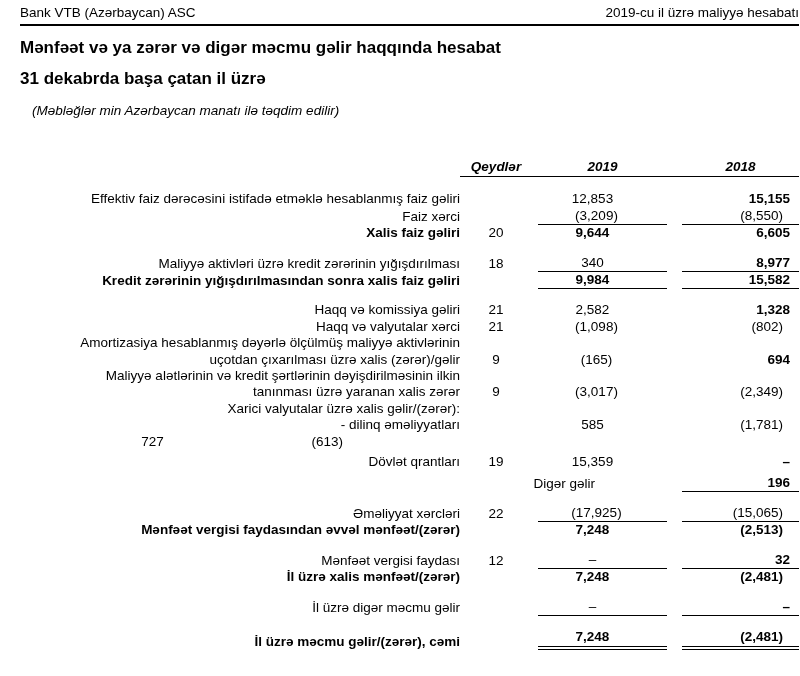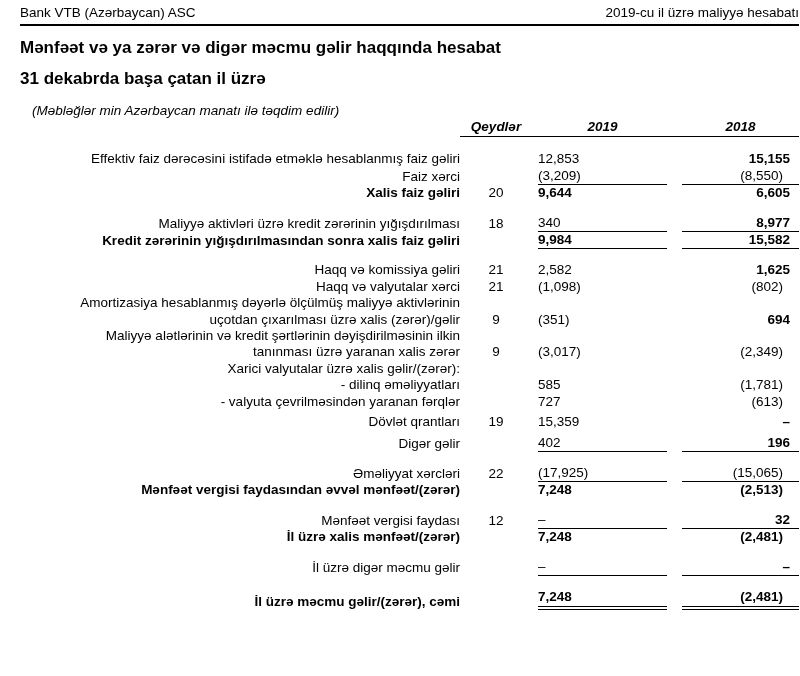--- a/index.html
+++ b/index.html
@@ -66,39 +66,40 @@
     overflow: visible;
     text-align: right;
   }
   .cell.note {
     flex: 0 0 72px;
     text-align: center;
   }
   .cell.v19 {
     flex: 0 0 129px;
     margin-left: 6px;
-    text-align: left;
+    text-align: center;
   }
   .cell.v18 {
     flex: 0 0 117px;
     margin-left: 15px;
     text-align: right;
   }
   .cell.v19.plain { padding-right: 20px; }
   .cell.v19.paren { padding-right: 12px; }
   .cell.v18.plain { padding-right: 9px; font-weight: bold; }
   .cell.v18.paren { padding-right: 16px; }
   .cell.rule  { border-bottom: 1.5px solid #000; }
   .cell.rule2 { border-bottom: 4px double #000; padding-bottom: 1px; }
   .trow.bold .label, .trow.bold .v19, .trow.bold .v18 { font-weight: bold; }
   .trow.bold .note { font-weight: normal; }
   .trow.gap-lg { margin-top: 13px; }
   .trow.gap-sm { margin-top: 4px; }
   
   .thead {
+    margin-top: 40px;
     align-items: center;
   }
   .hgroup {
     display: flex;
     align-items: baseline;
     border-bottom: 1.5px solid #000;
     padding-bottom: 1px;
     font-weight: bold;
     font-style: italic;
   }
@@ -156,33 +157,33 @@
         <div class="trow bold">
           <div class="cell label">Kredit zərərinin yığışdırılmasından sonra xalis faiz gəliri</div>
           <div class="cell note"></div>
           <div class="cell v19 plain rule">9,984</div>
           <div class="cell v18 plain rule">15,582</div>
         </div>
         <div class="trow gap-lg">
           <div class="cell label">Haqq və komissiya gəliri</div>
           <div class="cell note">21</div>
           <div class="cell v19 plain">2,582</div>
-          <div class="cell v18 plain">1,625</div>
+          <div class="cell v18 plain">1,328</div>
         </div>
         <div class="trow">
           <div class="cell label">Haqq və valyutalar xərci</div>
           <div class="cell note">21</div>
           <div class="cell v19 paren">(1,098)</div>
           <div class="cell v18 paren">(802)</div>
         </div>
         <div class="trow">
           <div class="cell label">Amortizasiya hesablanmış dəyərlə ölçülmüş maliyyə aktivlərinin
    uçotdan çıxarılması üzrə xalis (zərər)/gəlir</div>
           <div class="cell note">9</div>
-          <div class="cell v19 paren">(351)</div>
+          <div class="cell v19 paren">(165)</div>
           <div class="cell v18 plain">694</div>
         </div>
         <div class="trow">
           <div class="cell label">Maliyyə alətlərinin və kredit şərtlərinin dəyişdirilməsinin ilkin
    tanınması üzrə yaranan xalis zərər</div>
           <div class="cell note">9</div>
           <div class="cell v19 paren">(3,017)</div>
           <div class="cell v18 paren">(2,349)</div>
         </div>
         <div class="trow">
@@ -191,35 +192,33 @@
           <div class="cell v19"></div>
           <div class="cell v18"></div>
         </div>
         <div class="trow">
           <div class="cell label">- dilinq əməliyyatları</div>
           <div class="cell note"></div>
           <div class="cell v19 plain">585</div>
           <div class="cell v18 paren">(1,781)</div>
         </div>
         <div class="trow">
-          <div class="cell label">- valyuta çevrilməsindən yaranan fərqlər</div>
           <div class="cell note"></div>
           <div class="cell v19 plain">727</div>
           <div class="cell v18 paren">(613)</div>
         </div>
         <div class="trow gap-sm">
           <div class="cell label">Dövlət qrantları</div>
           <div class="cell note">19</div>
           <div class="cell v19 plain">15,359</div>
           <div class="cell v18 plain">–</div>
         </div>
         <div class="trow gap-sm">
           <div class="cell label">Digər gəlir</div>
           <div class="cell note"></div>
-          <div class="cell v19 plain rule">402</div>
           <div class="cell v18 plain rule">196</div>
         </div>
         <div class="trow gap-lg">
           <div class="cell label">Əməliyyat xərcləri</div>
           <div class="cell note">22</div>
           <div class="cell v19 paren rule">(17,925)</div>
           <div class="cell v18 paren rule">(15,065)</div>
         </div>
         <div class="trow bold">
           <div class="cell label">Mənfəət vergisi faydasından əvvəl mənfəət/(zərər)</div>

